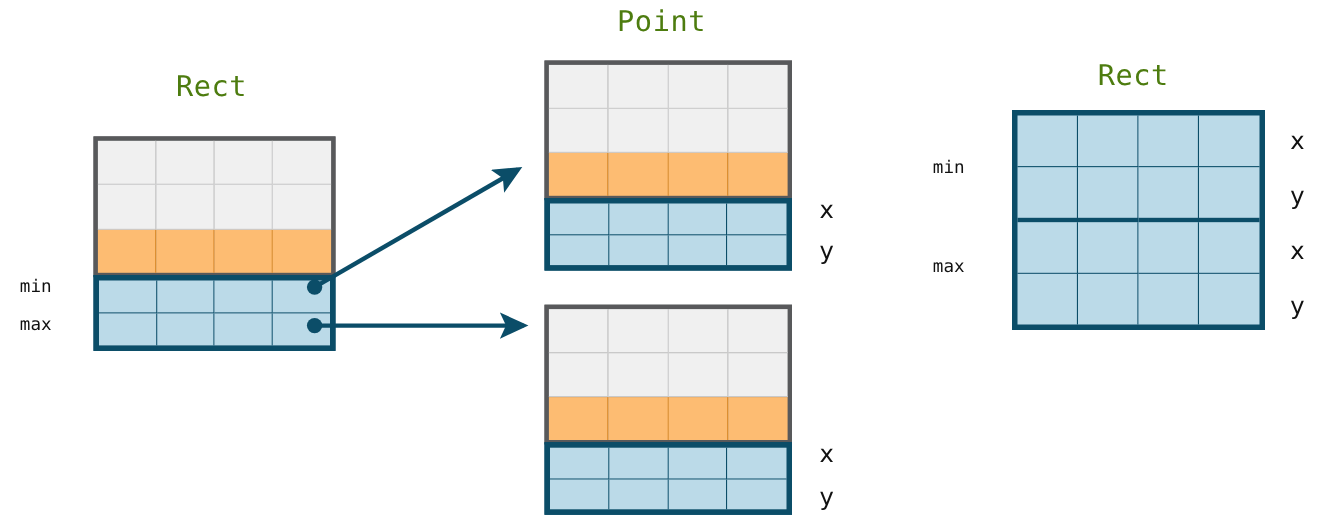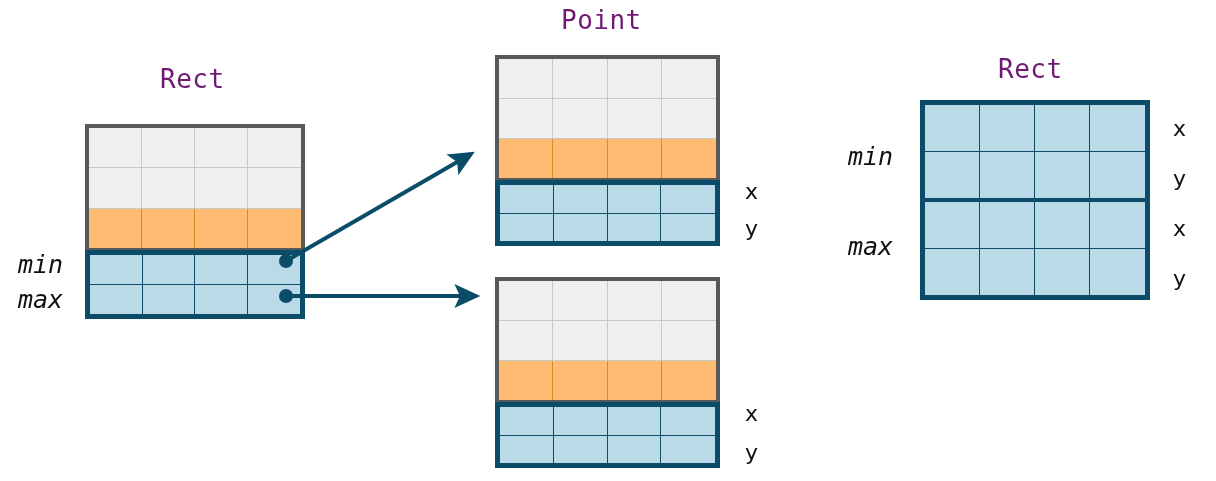--- a/index.html
+++ b/index.html
@@ -14,31 +14,30 @@
     position: relative;
     width: 1216px;
     height: 481px;
     background: #ffffff;
     overflow: hidden;
   }
   .title {
     position: absolute;
     font-family: "DejaVu Sans Mono", monospace;
     font-size: 26px;
-    color: #701a75;
+    color: #4d7c0f;
     letter-spacing: 0.5px;
     white-space: nowrap;
   }
   .side-label {
     position: absolute;
     font-family: "DejaVu Sans Mono", monospace;
-    font-size: 25px;
+    font-size: 16px;
     color: #111111;
     white-space: nowrap;
-    font-style: italic;
   }
   .axis-label {
     position: absolute;
     font-family: "DejaVu Sans", sans-serif;
     font-size: 22px;
     color: #111111;
     white-space: nowrap;
   }
   
   .block {

